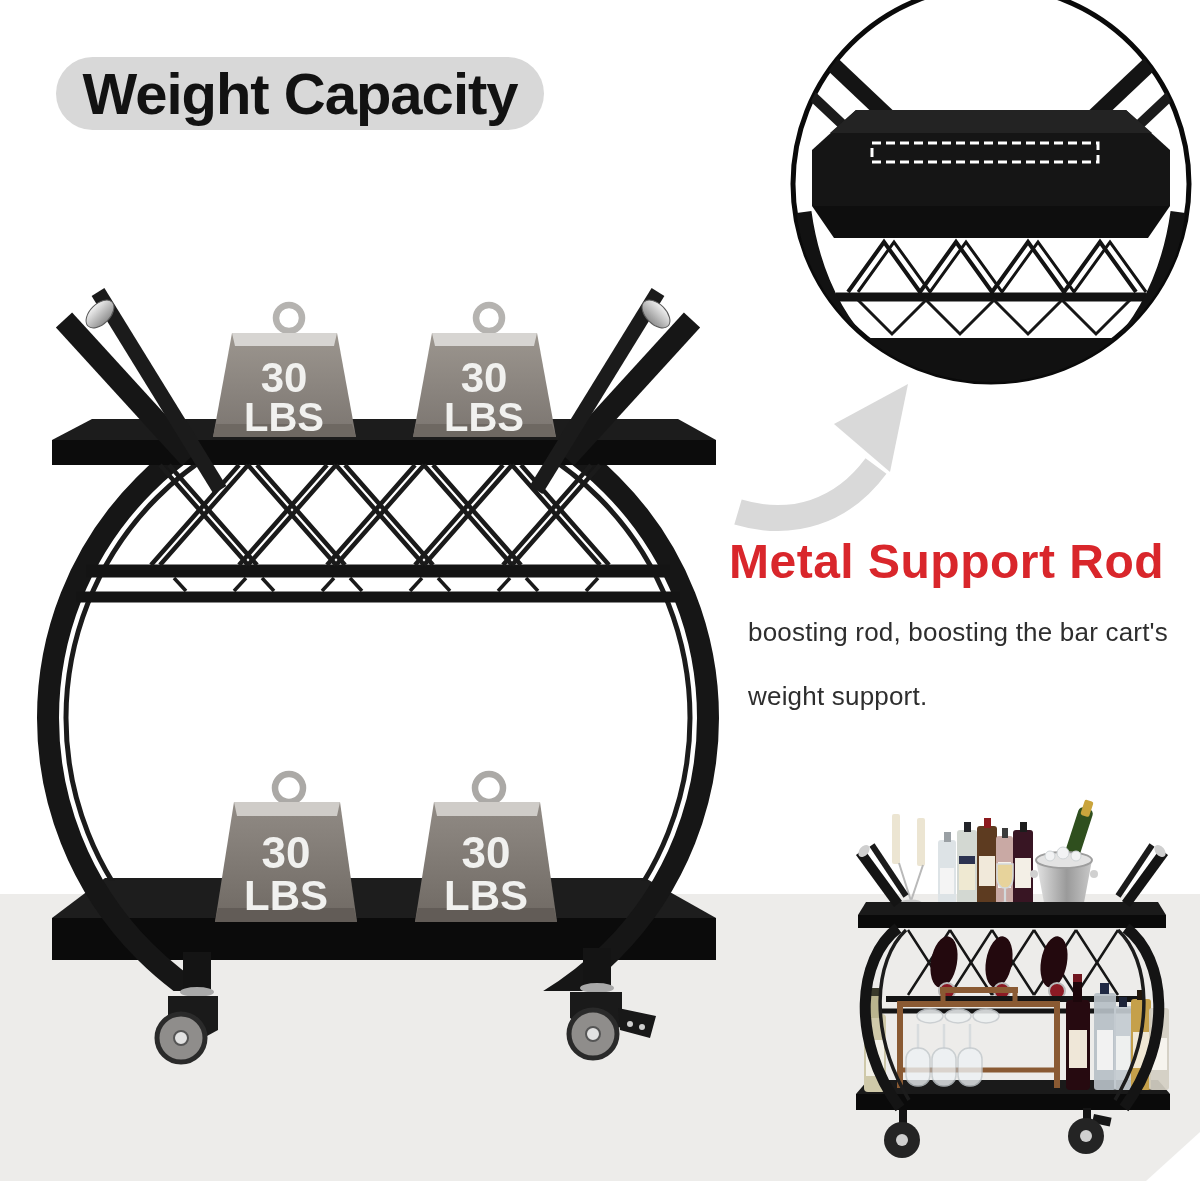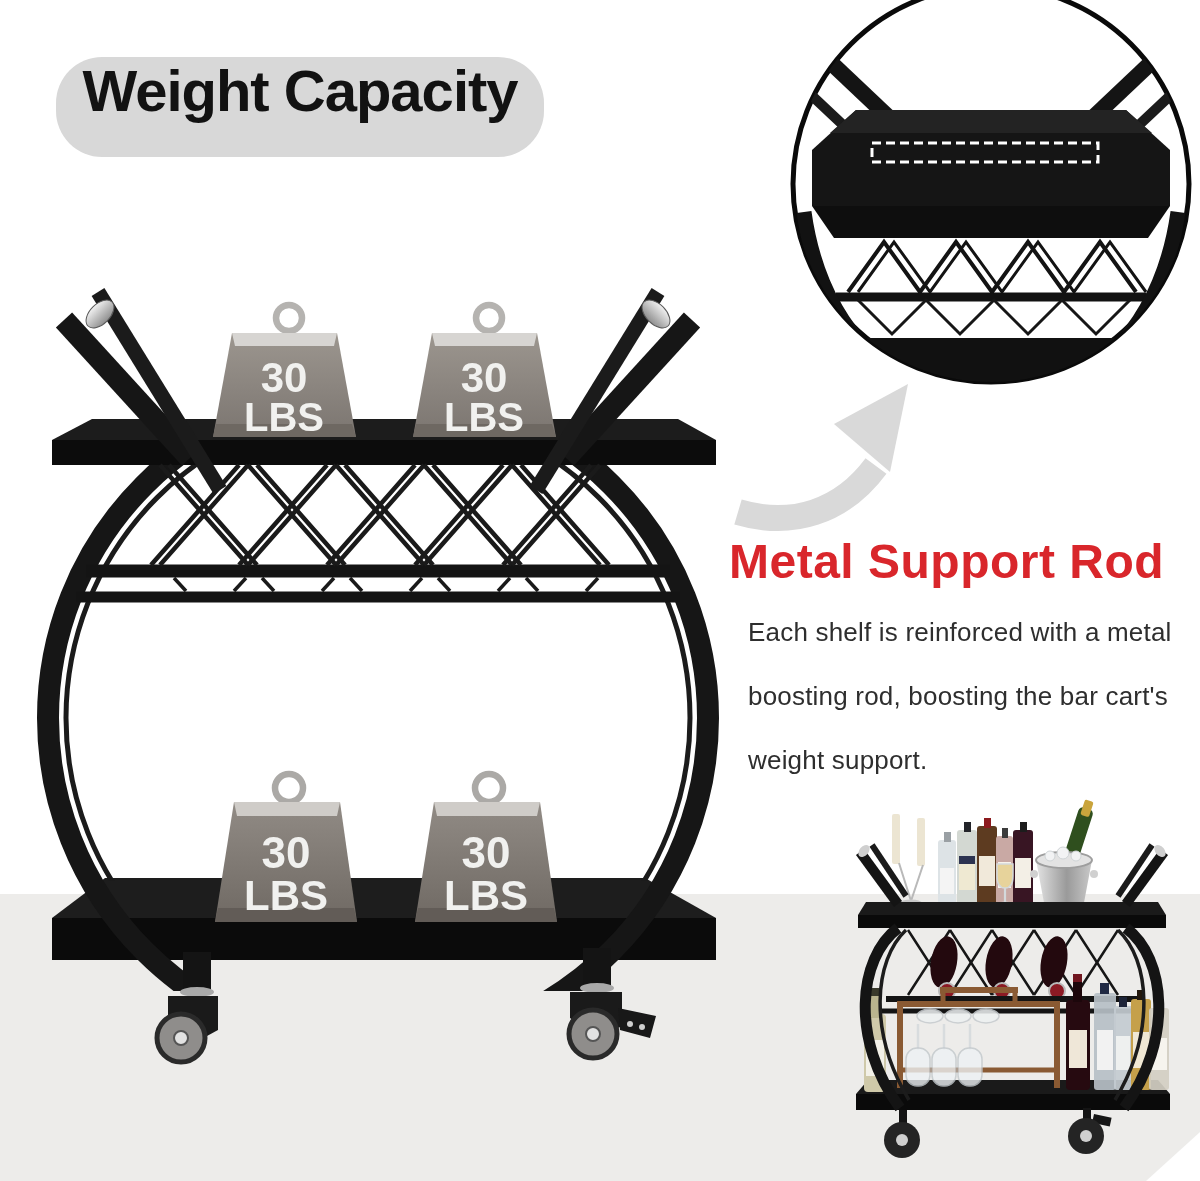--- a/index.html
+++ b/index.html
@@ -1,20 +1,20 @@
 <!DOCTYPE html>
 <html><head>
 <meta charset="utf-8">
 <style>
   html,body{margin:0;padding:0;background:#ffffff;}
   .stage{position:relative;width:1200px;height:1181px;background:#ffffff;overflow:hidden;
          font-family:"Liberation Sans", sans-serif;}
   .floor{position:absolute;left:0;top:894px;width:1200px;height:287px;background:#edecea;}
-  .badge{position:absolute;left:56px;top:57px;width:488px;height:100px;background:#d8d8d8;
-         border-radius:46px;display:flex;justify-content:center;}
+  .badge{position:absolute;left:56px;top:57px;width:488px;height:73px;background:#d8d8d8;
+         border-radius:46px;display:flex;align-items:center;justify-content:center;}
   .badge span{font-size:58px;font-weight:bold;color:#121212;letter-spacing:-1px;}
   .callout-heading{position:absolute;left:729px;top:534px;width:460px;font-size:48px;
          font-weight:bold;color:#d9262b;letter-spacing:0.5px;white-space:nowrap;}
   .callout-body{position:absolute;left:748px;top:600px;width:430px;font-size:26px;
          color:#2e2e2e;line-height:64px;letter-spacing:0.2px;}
   svg{position:absolute;left:0;top:0;}
   .wtxt{font-family:"Liberation Sans", sans-serif;font-weight:bold;fill:#f1f1ef;}
 </style>
 </head>
 <body>
@@ -22,21 +22,20 @@
 <div class="stage">
 
   <div class="floor"></div>
 
   <div class="badge">
     <span>Weight Capacity</span>
   </div>
 
   <div class="callout-heading">Metal Support Rod</div>
   <div class="callout-body">
-    <div>Each shelf is reinforced with a metal</div>
     <div>boosting rod, boosting the bar cart's</div>
     <div>weight support.</div>
   </div>
 
   <svg width="1200" height="1181" viewBox="0 0 1200 1181">
     <defs>
       <linearGradient id="wFace" x1="0" y1="0" x2="0" y2="1">
         <stop offset="0" stop-color="#9c968f"></stop>
           <stop offset="1" stop-color="#7b7570"></stop>
       </linearGradient>

